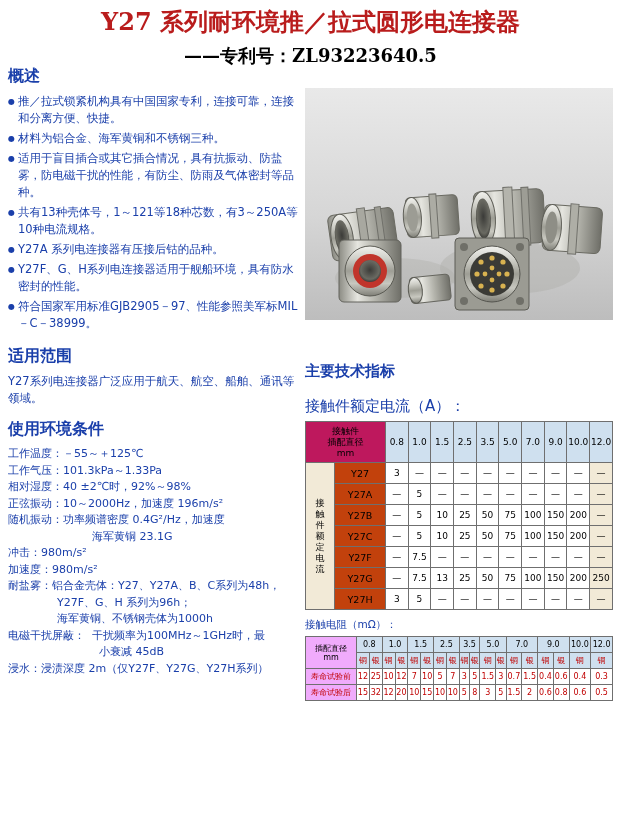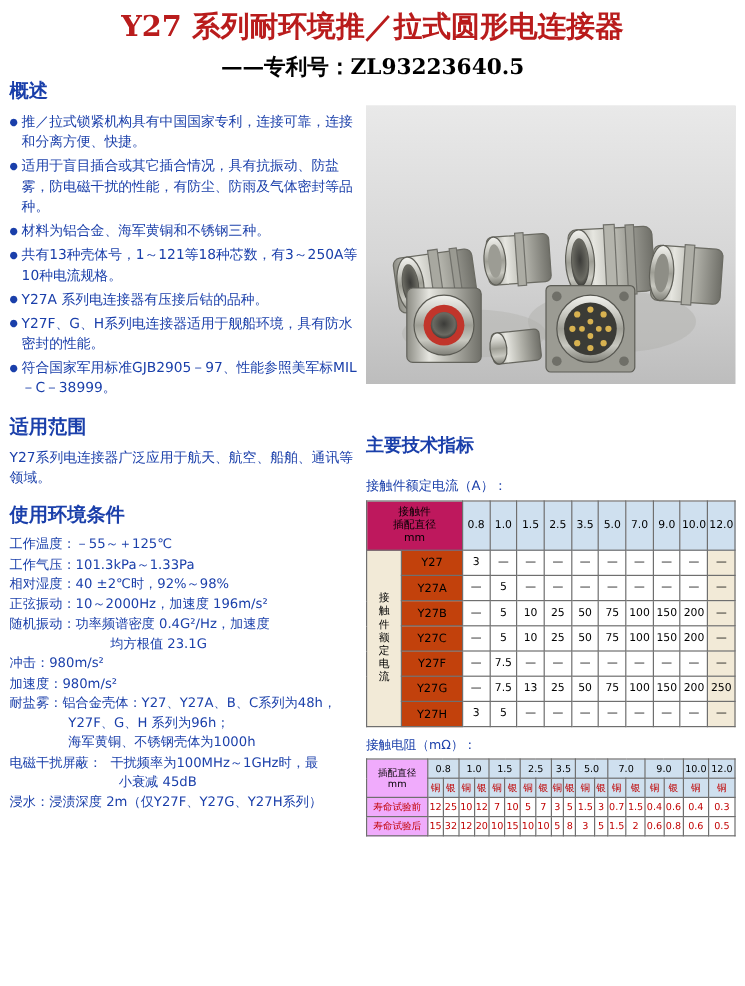--- a/index.html
+++ b/index.html
@@ -62,21 +62,21 @@
     overflow:hidden;
   }
   .photo svg{display:block;}
 
   
   .right-col{position:absolute;left:305px;top:362px;width:310px;}
   .rc-head{
     color:#1a3faa;font-size:15px;font-weight:bold;
     font-family:"DejaVu Serif","Liberation Serif",serif;margin-bottom:6px;
   }
-  .rc-sub{color:#1a3faa;font-size:11px;margin:16px 0 5px 0;}
+  .rc-sub{color:#1a3faa;font-size:15px;margin:16px 0 5px 0;}
 
   table{border-collapse:collapse;}
   .t1{width:308px;font-size:9px;}
   .t1 td,.t1 th{
     border:1px solid #6f6f6f;text-align:center;vertical-align:middle;
     padding:0;height:20px;color:#000;font-weight:normal;
   }
   .t1 .hdr{background:#cfe0ef;font-size:9px;line-height:10px;}
   .t1 .rowlbl{background:#c2410c;width:46px;font-size:9.5px;}
   .t1 .vlabel{background:#f2ead7;width:26px;font-size:9.5px;line-height:11px;}
@@ -105,43 +105,43 @@
     <div class="title">Y27 系列耐环境推／拉式圆形电连接器</div>
     <div class="subtitle">——专利号：ZL93223640.5</div>
   </div>
 
   <div class="left-col">
 
     <div class="blk">
       <div class="sec-head">概述</div>
       <ul class="bullets">
         <li>推／拉式锁紧机构具有中国国家专利，连接可靠，连接和分离方便、快捷。</li>
+        <li>材料为铝合金、海军黄铜和不锈钢三种。</li>
         <li>适用于盲目插合或其它插合情况，具有抗振动、防盐雾，防电磁干扰的性能，有防尘、防雨及气体密封等品种。</li>
-        <li>材料为铝合金、海军黄铜和不锈钢三种。</li>
         <li>共有13种壳体号，1～121等18种芯数，有3～250A等10种电流规格。</li>
         <li>Y27A 系列电连接器有压接后钴的品种。</li>
         <li>Y27F、G、H系列电连接器适用于舰船环境，具有防水密封的性能。</li>
         <li>符合国家军用标准GJB2905－97、性能参照美军标MIL－C－38999。</li>
       </ul>
     </div>
 
     <div class="blk" style="margin-top:14px;">
       <div class="sec-head">适用范围</div>
       <p class="para">Y27系列电连接器广泛应用于航天、航空、船舶、通讯等领域。</p>
     </div>
 
     <div class="blk" style="margin-top:12px;">
       <div class="sec-head">使用环境条件</div>
       <ul class="env-list">
         <li>工作温度：－55～＋125℃</li>
         <li>工作气压：101.3kPa～1.33Pa</li>
         <li>相对湿度：40 ±2℃时，92%～98%</li>
         <li>正弦振动：10～2000Hz，加速度 196m/s²</li>
         <li>随机振动：功率频谱密度 0.4G²/Hz，加速度</li>
-        <li>                        均方根值 23.1G</li>
+        <li>                        海军黄铜 23.1G</li>
         <li>冲击：980m/s²</li>
         <li>加速度：980m/s²</li>
         <li>耐盐雾：铝合金壳体：Y27、Y27A、B、C系列为48h，</li>
         <li>              Y27F、G、H 系列为96h；</li>
         <li>              海军黄铜、不锈钢壳体为1000h</li>
         <li>电磁干扰屏蔽：  干扰频率为100MHz～1GHz时，最</li>
         <li>                          小衰减 45dB</li>
         <li>浸水：浸渍深度 2m（仅Y27F、Y27G、Y27H系列）</li>
       </ul>
     </div>

